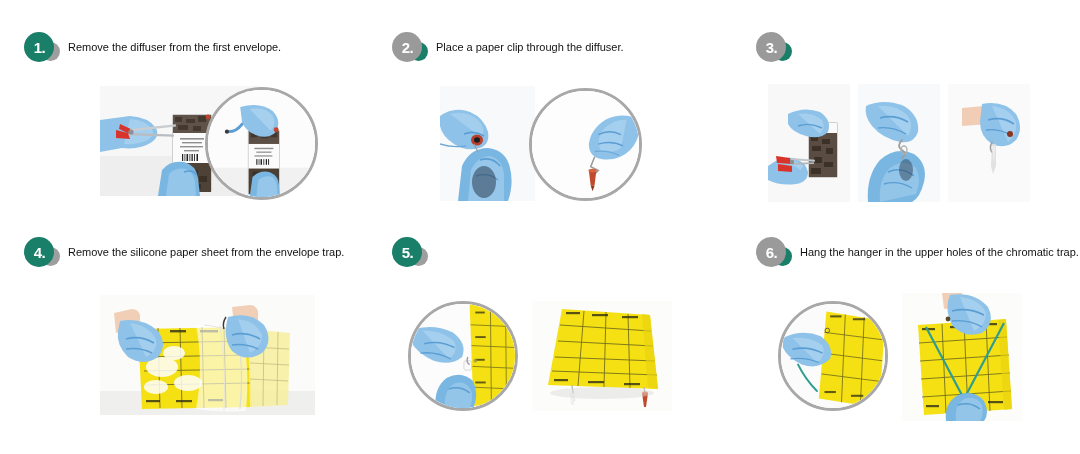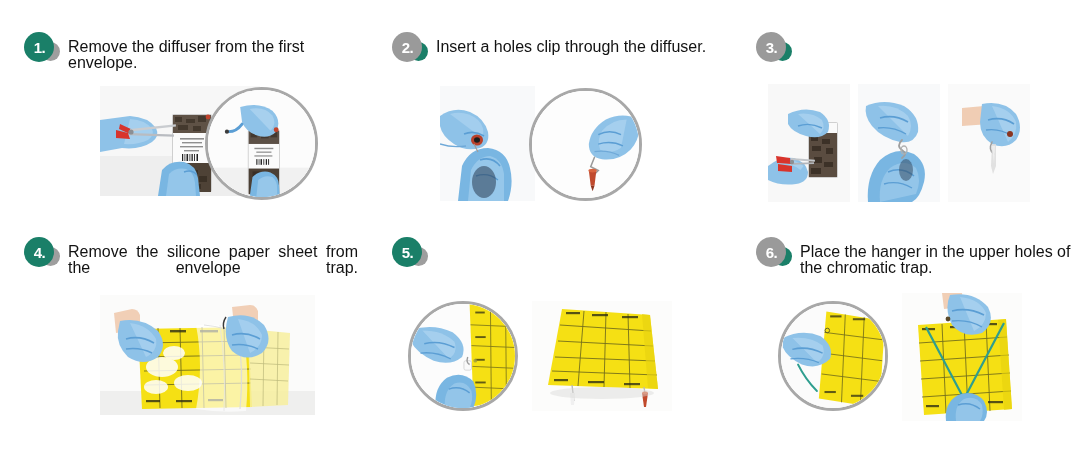--- a/index.html
+++ b/index.html
@@ -76,21 +76,21 @@
     width: 19px; height: 19px;
     border-radius: 50%;
     z-index: 1;
   }
   .badge.front-teal .badge-main { background: #1a7f68; }
   .badge.front-teal .badge-accent { background: #9e9e9e; }
   .badge.front-gray .badge-main { background: #9a9a9a; }
   .badge.front-gray .badge-accent { background: #1a7f68; }
 
   .caption {
-    font-size: 16px;
+    font-size: 11px;
     line-height: 16px;
     color: #121212;
     padding-top: 3px;
     max-width: 290px;
   }
   .caption.justify { text-align: justify; }
   .caption.justify::after { content: ""; display: inline-block; width: 100%; }
 
   
   .media {
@@ -267,21 +267,21 @@
         </div>
       </div>
     </div>
 
     <div class="step step-col-2">
       <div class="step-head">
         <div class="badge front-gray">
           <div class="badge-accent"></div>
           <div class="badge-main">2.</div>
         </div>
-        <div class="caption">Insert a holes clip through the diffuser.</div>
+        <div class="caption">Place a paper clip through the diffuser.</div>
       </div>
       <div class="media" style="top:86px;">
         <div class="photo s2-main">
           <div class="bg-studio"></div>
           <svg class="scene" viewBox="0 0 95 115" preserveAspectRatio="none">
             <rect x="0" y="0" width="95" height="115" fill="#f8f9fa"></rect>
 
             <path d="M0 30 Q14 20 30 26 Q44 32 48 46 Q50 58 40 62 Q26 66 14 58 Q2 50 0 40 Z" fill="#8ec2e8"></path>
             <path d="M10 28 Q26 24 38 34 Q46 42 42 52" fill="#a7d0ee" opacity="0.85"></path>
             <path d="M24 48 Q34 44 44 50" stroke="#5b9ed4" stroke-width="1.6" fill="none"></path>
@@ -555,21 +555,21 @@
         </div>
       </div>
     </div>
 
     <div class="step step-col-3">
       <div class="step-head">
         <div class="badge front-gray">
           <div class="badge-accent"></div>
           <div class="badge-main">6.</div>
         </div>
-        <div class="caption">Place the hanger in the upper holes of the chromatic trap.</div>
+        <div class="caption">Hang the hanger in the upper holes of the chromatic trap.</div>
       </div>
       <div class="media" style="top:92px;">
         <div class="circle-photo s6-circle">
           <div class="bg-studio soft"></div>
           <svg class="scene" viewBox="0 0 110 110">
             <rect x="0" y="0" width="110" height="110" fill="#fbfbfb"></rect>
 
             <path d="M48 8 L110 18 L104 110 L40 100 Z" fill="#f5e014"></path>
             <g stroke="#4a4a1e" stroke-width="0.9" opacity="0.75" fill="none">
               <path d="M46 30 L109 38"></path>

